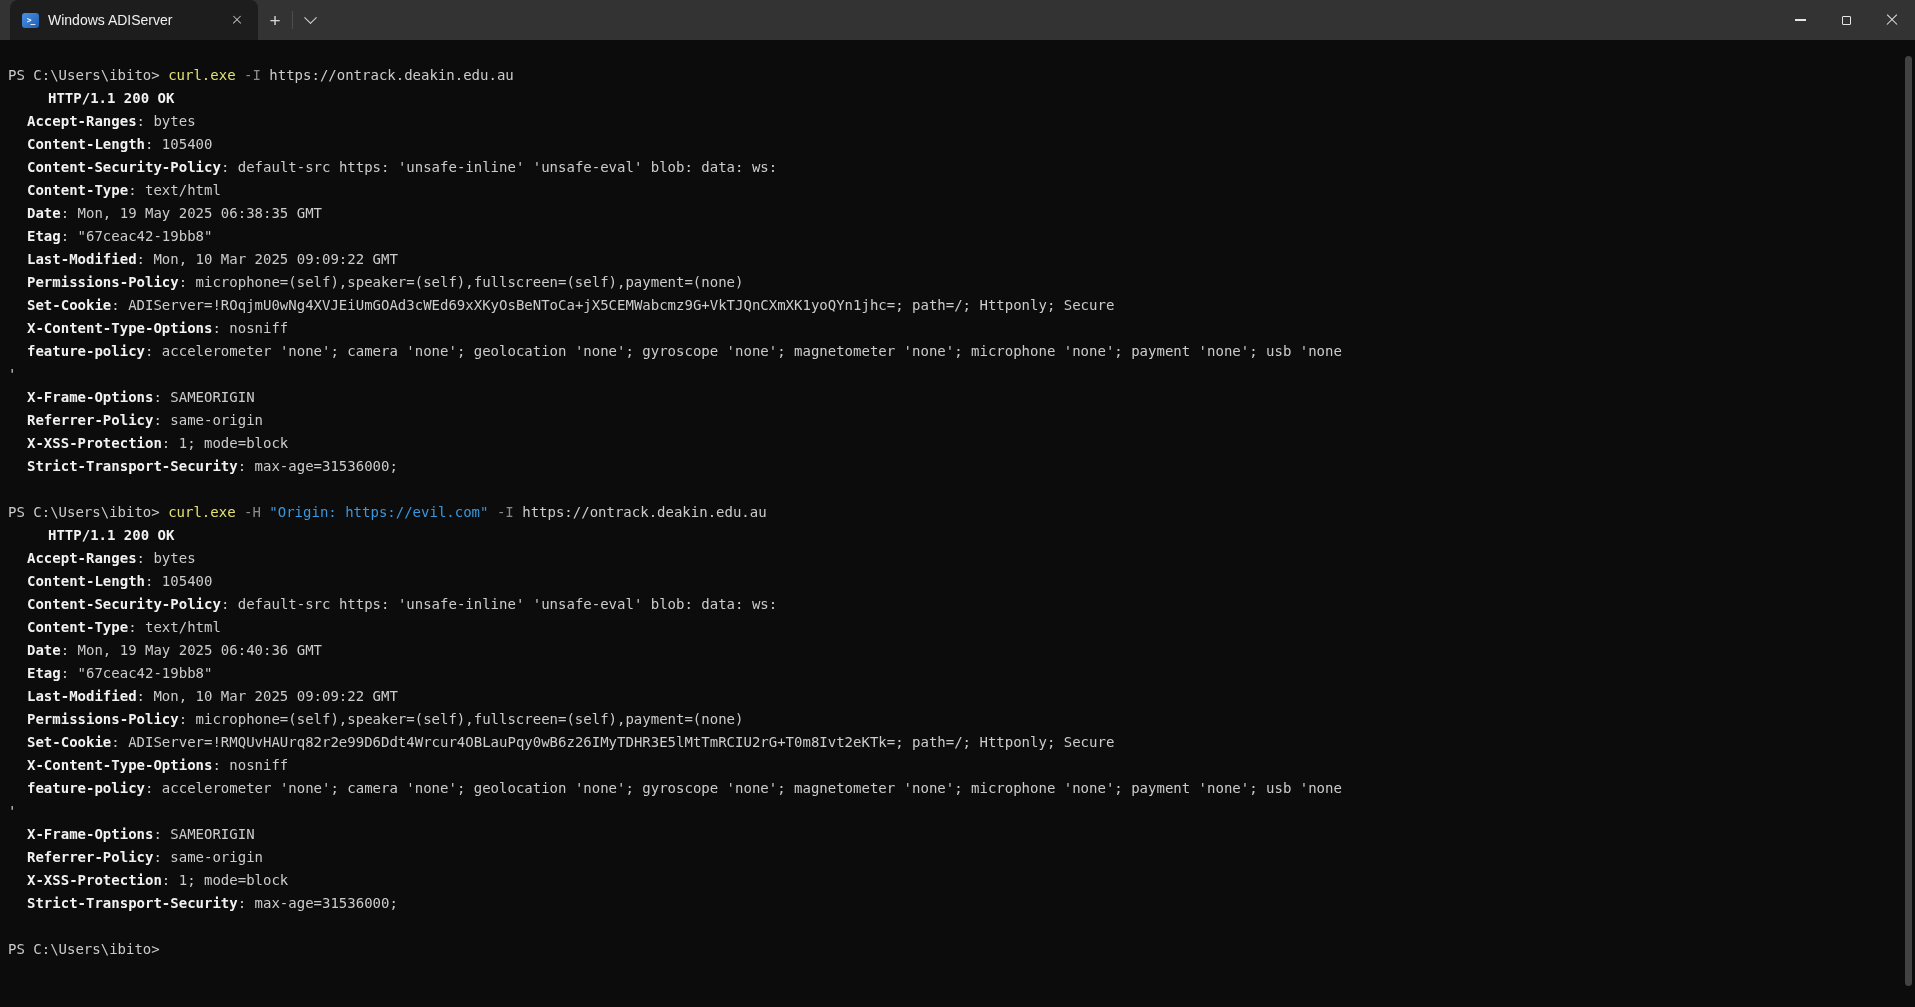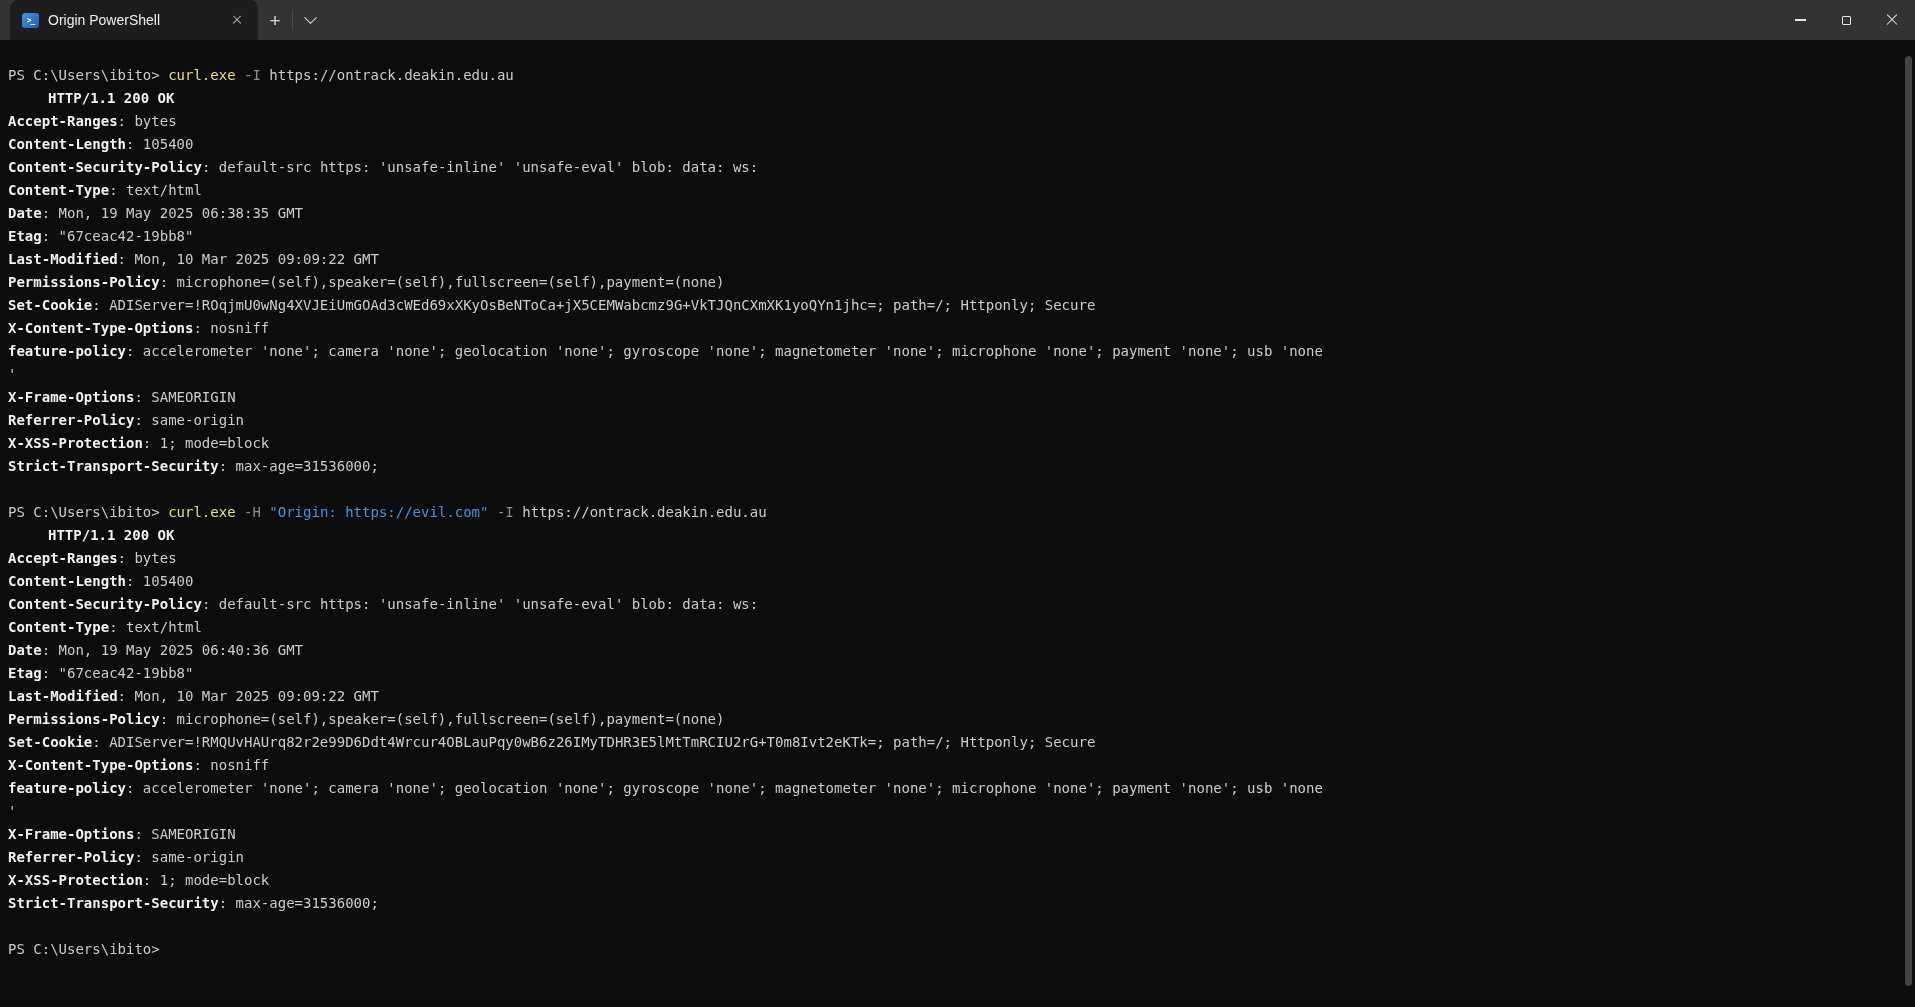--- a/index.html
+++ b/index.html
@@ -48,38 +48,38 @@
 
   
   .terminal{position:absolute;top:56px;left:0;width:1915px;height:967px;
     background:var(--c-bg);padding:8px 18px 0 8px;
     font-family:"DejaVu Sans Mono","Liberation Mono",monospace;
     font-size:14px;line-height:23px;white-space:pre;overflow:hidden;
     color:var(--c-fg);cursor:text;}
   .t-line{height:23px;}
   .seg-plain{color:var(--c-fg);}
   .seg-prompt{color:var(--c-fg);}
-  .seg-header{color:var(--c-bright);font-weight:bold;}
+  .seg-header{color:var(--c-bright);font-weight:bold;margin-left:19px;}
   .seg-status{color:var(--c-bright);font-weight:bold;margin-left:40px;}
   .seg-cmd{color:var(--c-yellow);}
   .seg-param{color:var(--c-gray);}
   .seg-string{color:var(--c-blue);}
 
   
   .scrollbar{position:absolute;top:44px;right:0;width:14px;height:963px;}
   .scroll-thumb{position:absolute;top:12px;right:3px;width:7px;height:930px;
     background:#434343;border-radius:4px;}
 </style>
 </head>
 <body>
 
 <div class="titlebar">
   <div class="tab">
     <span class="ps-icon">&gt;_</span>
-    <span class="tab-title">Origin PowerShell</span>
+    <span class="tab-title">Windows ADIServer</span>
     <span class="tab-close">
       <span class="icon-x"></span>
     </span>
   </div>
   <div class="bar-btn">
     <span class="plus-glyph">+</span>
   </div>
   <div class="vdiv"></div>
   <div class="bar-btn">
     <span class="chev"></span>

